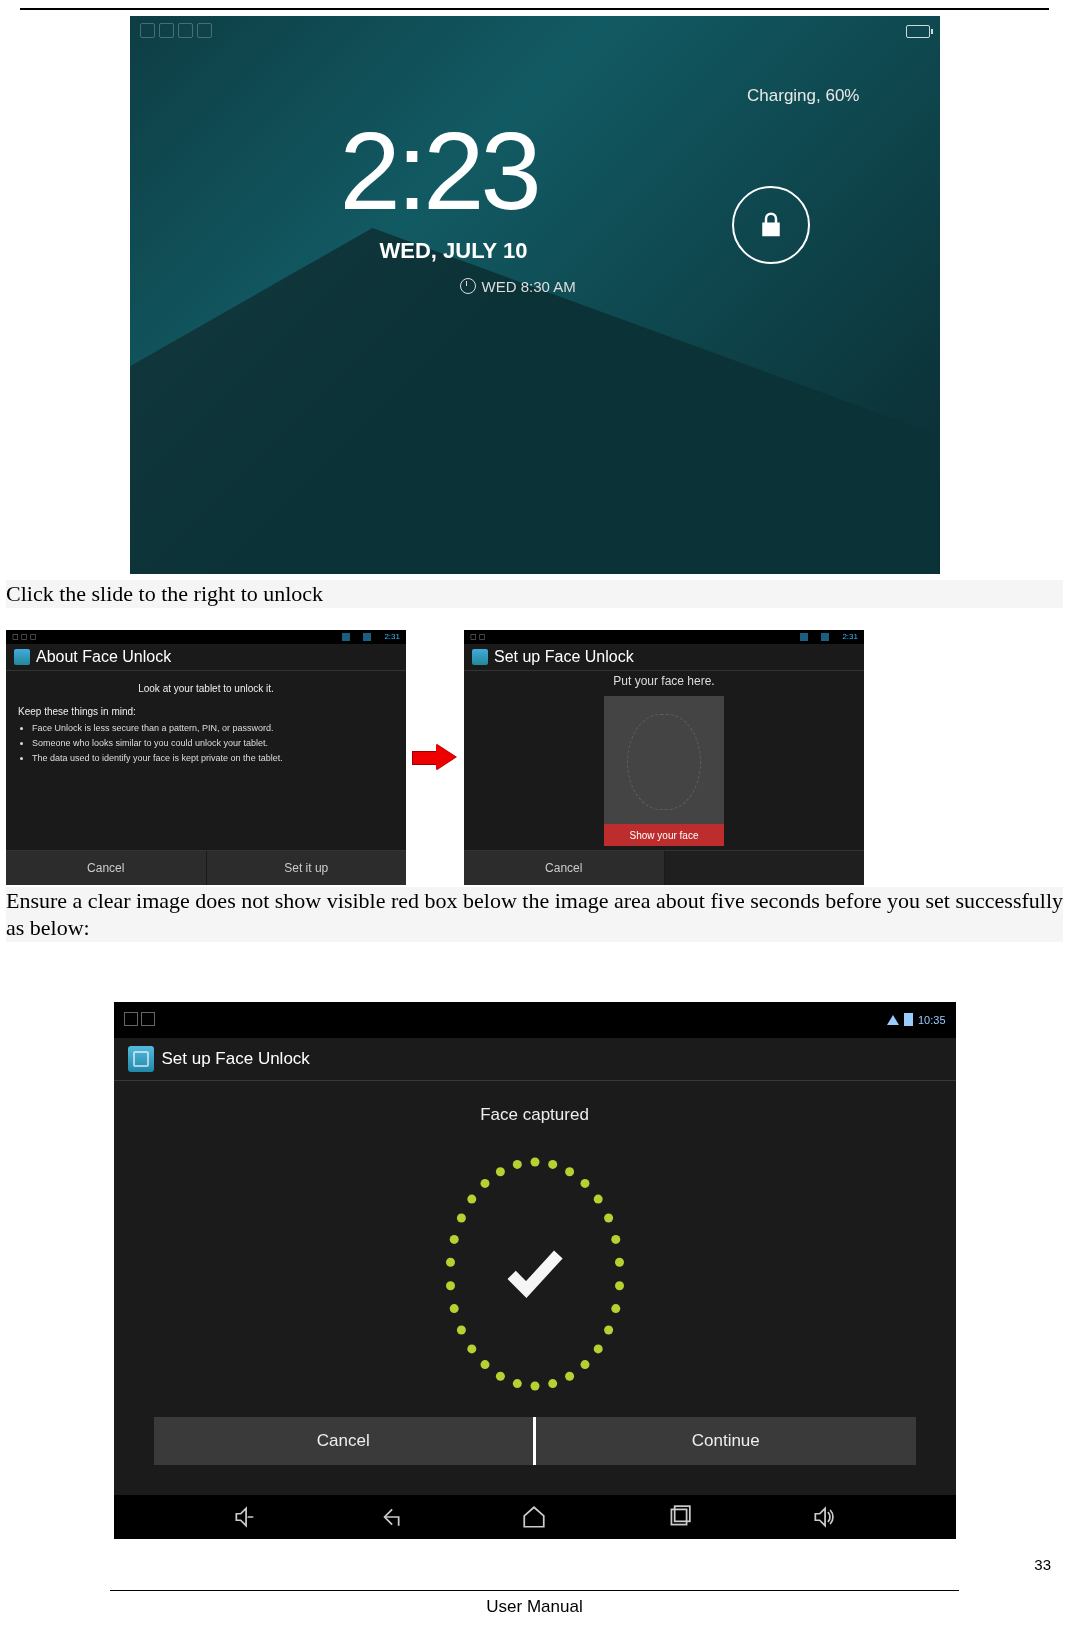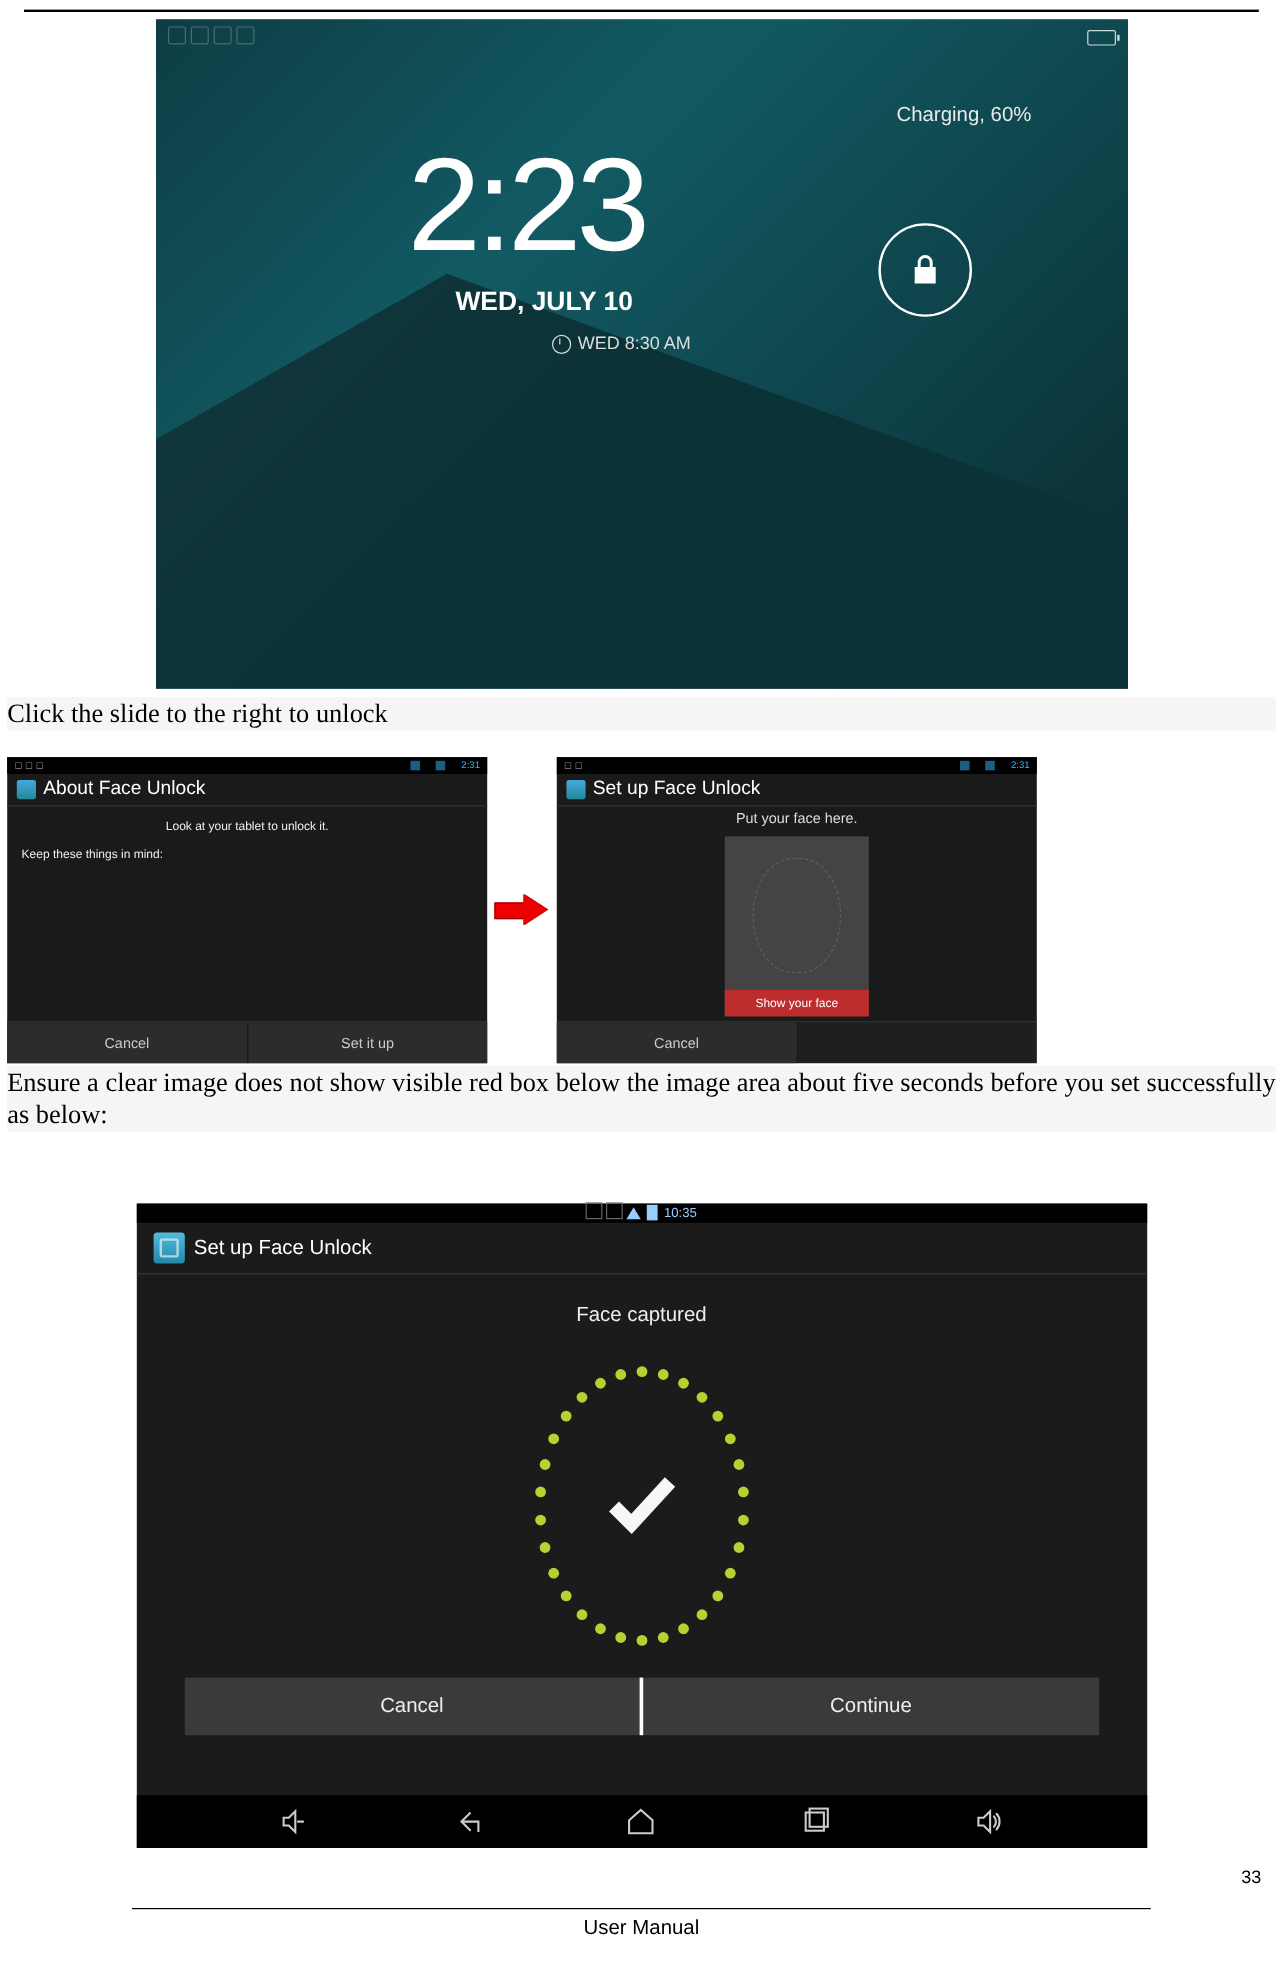--- a/index.html
+++ b/index.html
@@ -10,21 +10,21 @@
   .lockscreen{display:inline-block;width:810px;height:558px;background:linear-gradient(135deg,#0e3d44 0%,#125a63 35%,#0a2a2f 100%);position:relative;font-family:Helvetica,Arial,sans-serif;color:#fff;text-align:left;overflow:hidden}
   .lockscreen .triangle{position:absolute;left:0;right:0;top:38%;bottom:0;background:linear-gradient(135deg,rgba(255,255,255,.03),rgba(255,255,255,0) 40%), #0b3237;clip-path:polygon(0 100%,0 40%,30% 0,100% 60%,100% 100%)}
   .ls-status{position:absolute;top:4px;left:10px;right:10px;height:22px;display:flex;justify-content:space-between;align-items:center;font-size:10px;opacity:.8}
   .ls-status-left span,.ls-status-right span{display:inline-block;width:13px;height:13px;margin-right:4px;border:1px solid rgba(255,255,255,.5);border-radius:2px;opacity:.6}
   .ls-status-right{display:flex;flex-direction:row-reverse}
   .ls-status-right .batt{width:22px;height:11px;border:1px solid #fff;border-radius:2px;position:relative;margin-left:6px}
   .ls-status-right .batt::after{content:"";position:absolute;right:-4px;top:3px;width:2px;height:5px;background:#fff}
   .ls-charge{position:absolute;top:70px;right:80px;font-size:17px;color:#e9e9e9}
   .ls-time{position:absolute;top:100px;left:210px;font-size:110px;font-weight:100;letter-spacing:-4px;line-height:1}
   .ls-date{position:absolute;top:222px;left:250px;font-size:22px;font-weight:600}
-  .ls-alarm{position:absolute;top:262px;left:330px;font-size:15px;color:#ddd;display:flex;align-items:center;gap:6px}
+  .ls-alarm{position:absolute;top:262px;left:330px;font-size:15px;color:#ddd;display:flex;gap:6px}
   .ls-alarm .alarm-icon{width:14px;height:14px;border:1.5px solid #ddd;border-radius:50%;position:relative;display:inline-block}
   .ls-alarm .alarm-icon::before{content:"";position:absolute;left:5px;top:2px;width:1px;height:5px;background:#ddd}
   .ls-lock{position:absolute;top:170px;right:130px;width:74px;height:74px;border:2px solid #fff;border-radius:50%;display:flex;align-items:center;justify-content:center}
   .ls-lock svg{width:30px;height:30px;fill:#fff}
   .body-text{font-size:22px;margin:2px 2px 0 2px;line-height:1.25}
   .body-text.hl{background:#f5f5f5}
   .spacer{height:20px}
   .face-row{display:flex;align-items:center;justify-content:flex-start;margin:2px 0 0 2px;gap:6px}
   .fu-panel{width:400px;height:255px;background:#1a1a1a;color:#fff;font-family:Helvetica,Arial,sans-serif;font-size:11px;position:relative;display:flex;flex-direction:column}
   .fu-top{height:14px;background:#000;display:flex;justify-content:space-between;align-items:center;padding:0 6px;font-size:8px;color:#888}
@@ -44,21 +44,21 @@
   .fu-face-area{flex:1;display:flex;flex-direction:column;align-items:center;justify-content:center}
   .fu-face-area .lbl{font-size:12px;margin-bottom:8px;color:#ddd}
   .fu-face-box{width:120px;height:150px;background:#444;display:flex;align-items:flex-end;justify-content:center;position:relative}
   .fu-face-box .ov{position:absolute;top:18px;width:72px;height:94px;border-radius:50%/55%;border:1px dashed rgba(255,255,255,.15)}
   .fu-face-box .red{width:100%;height:22px;background:rgba(220,40,40,.8);color:#fff;font-size:10px;display:flex;align-items:center;justify-content:center}
   .arrow-wrap{display:flex;align-items:center}
   .arrow{width:46px;height:26px;position:relative}
   .arrow .shaft{position:absolute;left:0;top:7px;width:24px;height:12px;background:#e00;border:1px solid #900}
   .arrow .head{position:absolute;left:24px;top:0;width:0;height:0;border-left:20px solid #e00;border-top:13px solid transparent;border-bottom:13px solid transparent;filter:drop-shadow(1px 0 0 #900)}
   .captured{display:inline-block;width:842px;height:537px;background:#1b1b1b;color:#fff;font-family:Helvetica,Arial,sans-serif;position:relative}
-  .cap-top{height:16px;background:#000;display:flex;justify-content:center;align-items:center;padding:0 10px;font-size:11px;color:#9cf}
+  .cap-top{height:36px;background:#000;display:flex;justify-content:space-between;align-items:center;padding:0 10px;font-size:11px;color:#9cf}
   .cap-top .l span{display:inline-block;width:12px;height:12px;border:1px solid #666;margin-right:3px}
   .cap-top .r{display:flex;align-items:center;gap:5px}
   .cap-top .r .tri{width:0;height:0;border-left:6px solid transparent;border-right:6px solid transparent;border-bottom:10px solid #9cf}
   .cap-top .r .batt{width:9px;height:13px;background:#9cf}
   .cap-title{display:flex;align-items:center;gap:8px;padding:8px 14px;font-size:17px}
   .cap-title .ico{width:26px;height:26px;background:linear-gradient(#5bd,#28a);border-radius:3px;position:relative}
   .cap-title .ico::after{content:"";position:absolute;inset:5px;border:2px solid rgba(255,255,255,.6);border-radius:2px}
   .cap-hr{border:none;border-bottom:1px solid #383838;margin:0}
   .cap-body{position:relative;height:398px}
   .cap-label{text-align:center;padding-top:24px;font-size:17px;color:#eee}
@@ -120,20 +120,25 @@
           </div>
       </div>
       <div class="fu-title">
           <div class="ico"></div>
           <span>About Face Unlock</span>
         </div>
       <hr class="fu-hr">
       <div class="fu-body">
         <div class="hd">Look at your tablet to unlock it.</div>
         <div class="keep">Keep these things in mind:</div>
+        <ul>
+          <li>Face Unlock is less secure than a pattern, PIN, or password.</li>
+          <li>Someone who looks similar to you could unlock your tablet.</li>
+          <li>The data used to identify your face is kept private on the tablet.</li>
+        </ul>
       </div>
       <div class="fu-btnrow">
         <div>Cancel</div>
         <div>Set it up</div>
       </div>
     </div>
 
     <div class="arrow-wrap">
         <div class="arrow">
           <div class="shaft"></div>

